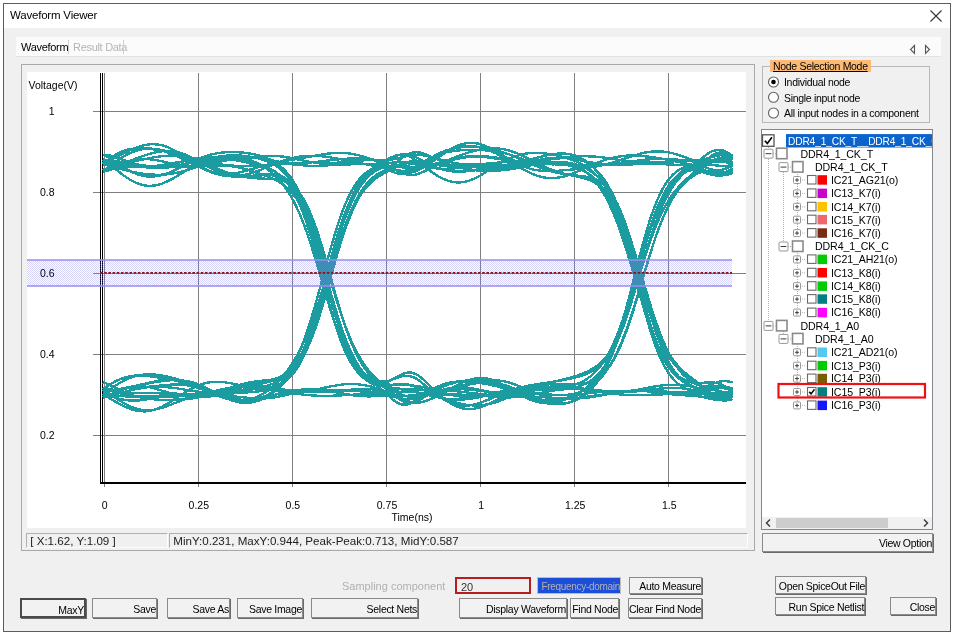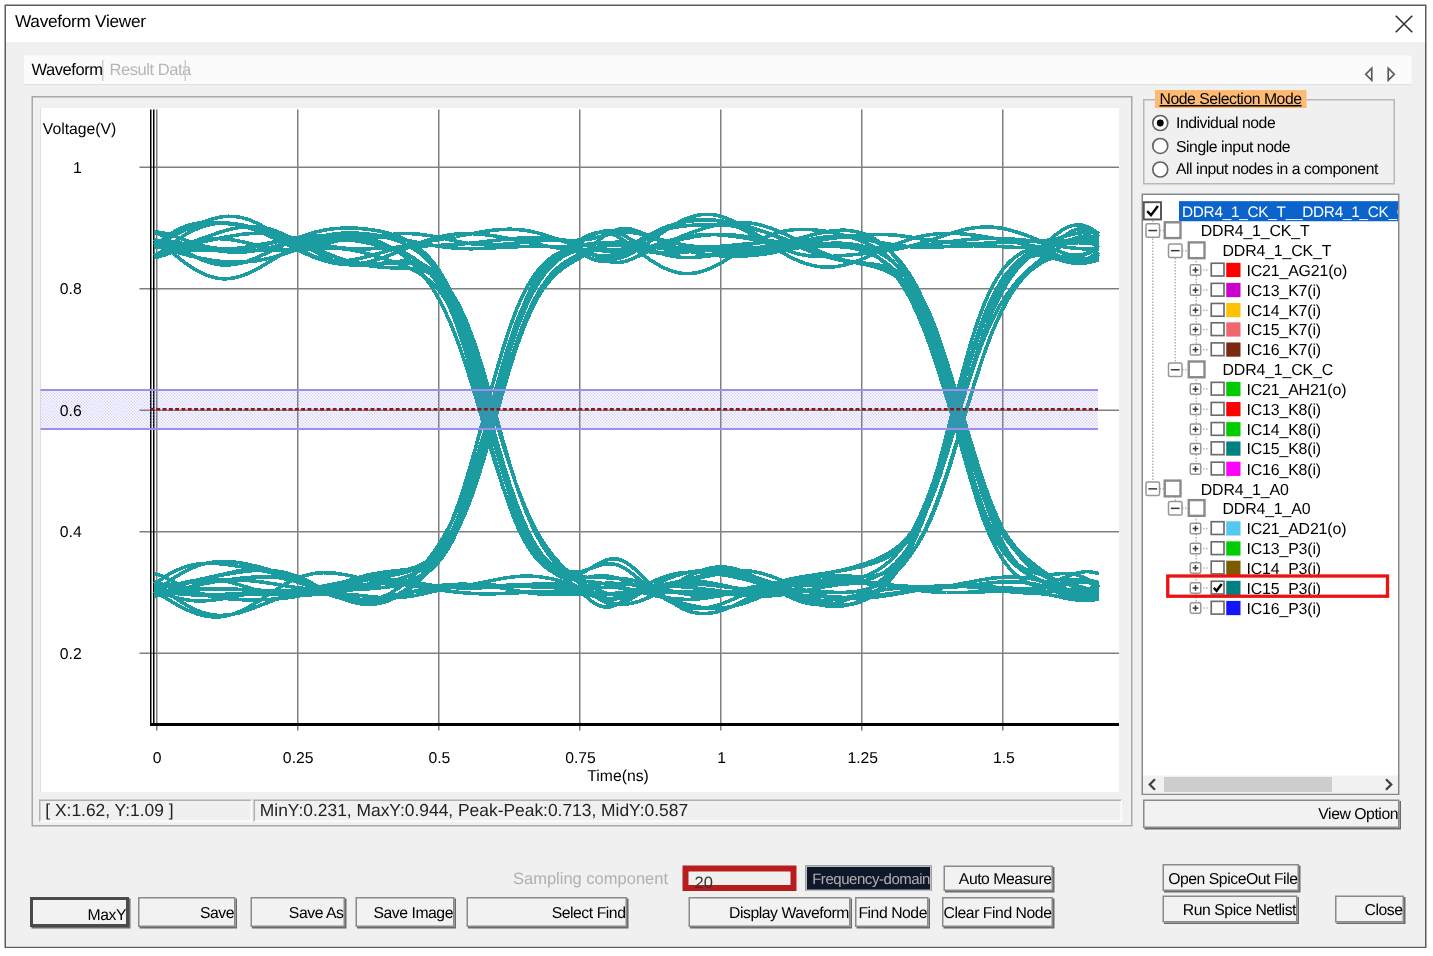--- a/index.html
+++ b/index.html
@@ -18,23 +18,23 @@
   font-size:11.6px; color:#222; line-height:14.5px; background:#f0f0f0; white-space:nowrap; overflow:hidden; }
 .gbox { border:1px solid #b8b8b8; }
 .gboxlab { left:770px; top:60px; font-size:10.5px; letter-spacing:-0.3px; color:#000; background:#fdba74; padding:0 3px;text-decoration:underline; }
 .radlab { left:784px; font-size:10.5px; letter-spacing:-0.3px; color:#000; }
 .treebox { left:761px; top:129px; width:172px; height:401px; background:#fff; border:1px solid #828790; }
 .hscroll { left:762px; top:517px; width:170px; height:12px; background:#f1f1f1; }
 .hthumb { left:776px; top:518px; width:112px; height:10px; background:#cdcdcd; }
 .btn { background:#f2f2f2; border:1px solid #8a8a8a; box-shadow:1px 1px 0 #6a6a6a; text-align:right;
   color:#000; white-space:nowrap; letter-spacing:-0.3px; }
 .defbtn { border:2px solid #4a4a4a; }
-.disbtn { color:#b0b0b0; border:1px solid #bdbdbd; box-shadow:none; background:#0f172a; }
+.disbtn { color:#b0b0b0; border:1px solid #bdbdbd; box-shadow:none; background:#1d4ed8; }
 .glab { font-size:11px; color:#b0b0b0; }
-.inp { left:455px; top:577px; width:76px; height:17px; border:4px solid #b91c1c; background:#f0f0f0;
+.inp { left:455px; top:577px; width:76px; height:17px; border:2px solid #b91c1c; background:#f0f0f0;
   font-size:11px; color:#333; line-height:16px; padding-left:4px; }
 </style></head>
 <body>
 <div id="wrap">
 <div class="dlg"></div>
     <div class="title">Waveform Viewer</div>
     <div class="body"></div>
     <div class="tabstrip"></div>
     <div class="tabtxt" style="left:21px;color:#000">Waveform</div>
     <div class="tabdiv" style="left:68px"></div>
@@ -50,21 +50,21 @@
     <div class="radlab" style="top:91.5px">Single input node</div>
     <div class="radlab" style="top:107px">All input nodes in a component</div>
     <div class="treebox"></div>
     <div class="hscroll"></div>
     <div class="hthumb"></div>
     <div class="btn" style="left:762px;top:533px;width:171px;height:19px;line-height:19px;font-size:10.5px">View Option</div>
     <div class="btn defbtn" style="left:20px;top:598px;width:66px;height:20px;line-height:20px;font-size:10.5px">MaxY</div>
     <div class="btn" style="left:92px;top:598px;width:65px;height:20px;line-height:20px;font-size:10.5px">Save</div>
     <div class="btn" style="left:167px;top:598px;width:63px;height:20px;line-height:20px;font-size:10.5px">Save As</div>
     <div class="btn" style="left:237px;top:598px;width:66px;height:20px;line-height:20px;font-size:10.5px">Save Image</div>
-    <div class="btn" style="left:311px;top:598px;width:107px;height:20px;line-height:20px;font-size:10.5px">Select Find</div>
+    <div class="btn" style="left:311px;top:598px;width:107px;height:20px;line-height:20px;font-size:10.5px">Select Nets</div>
     <div class="btn" style="left:459px;top:598px;width:108px;height:20px;line-height:20px;font-size:10.5px">Display Waveform</div>
     <div class="btn" style="left:570px;top:598px;width:49px;height:20px;line-height:20px;font-size:10.5px">Find Node</div>
     <div class="btn" style="left:628px;top:598px;width:74px;height:20px;line-height:20px;font-size:10.5px">Clear Find Node</div>
     <div class="glab" style="left:342px;top:580px">Sampling component</div>
     <div class="inp">20</div>
     <div class="btn disbtn" style="left:537px;top:577px;width:84px;height:17px;line-height:17px;font-size:10px">Frequency-domain</div>
     <div class="btn" style="left:629px;top:577px;width:73px;height:17px;line-height:17px;font-size:10.5px">Auto Measure</div>
     <div class="btn" style="left:775px;top:576px;width:91px;height:18px;line-height:18px;font-size:10.5px">Open SpiceOut File</div>
     <div class="btn" style="left:775px;top:597px;width:90px;height:18px;line-height:18px;font-size:10.5px">Run Spice Netlist</div>
     <div class="btn" style="left:890px;top:597px;width:46px;height:18px;line-height:18px;font-size:10.5px">Close</div>

